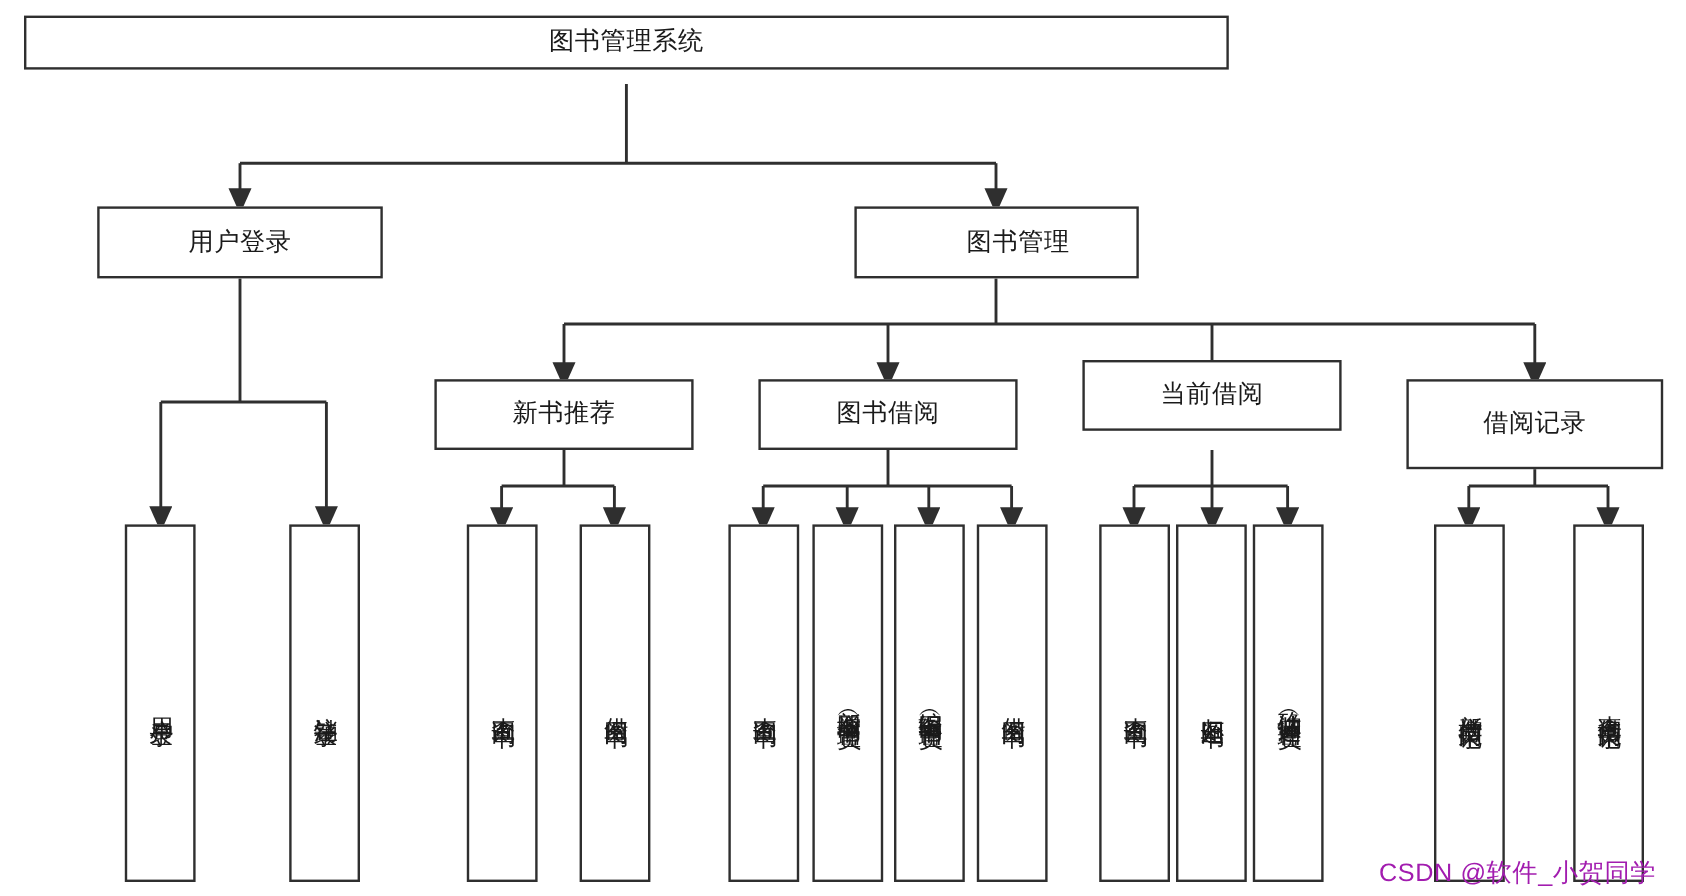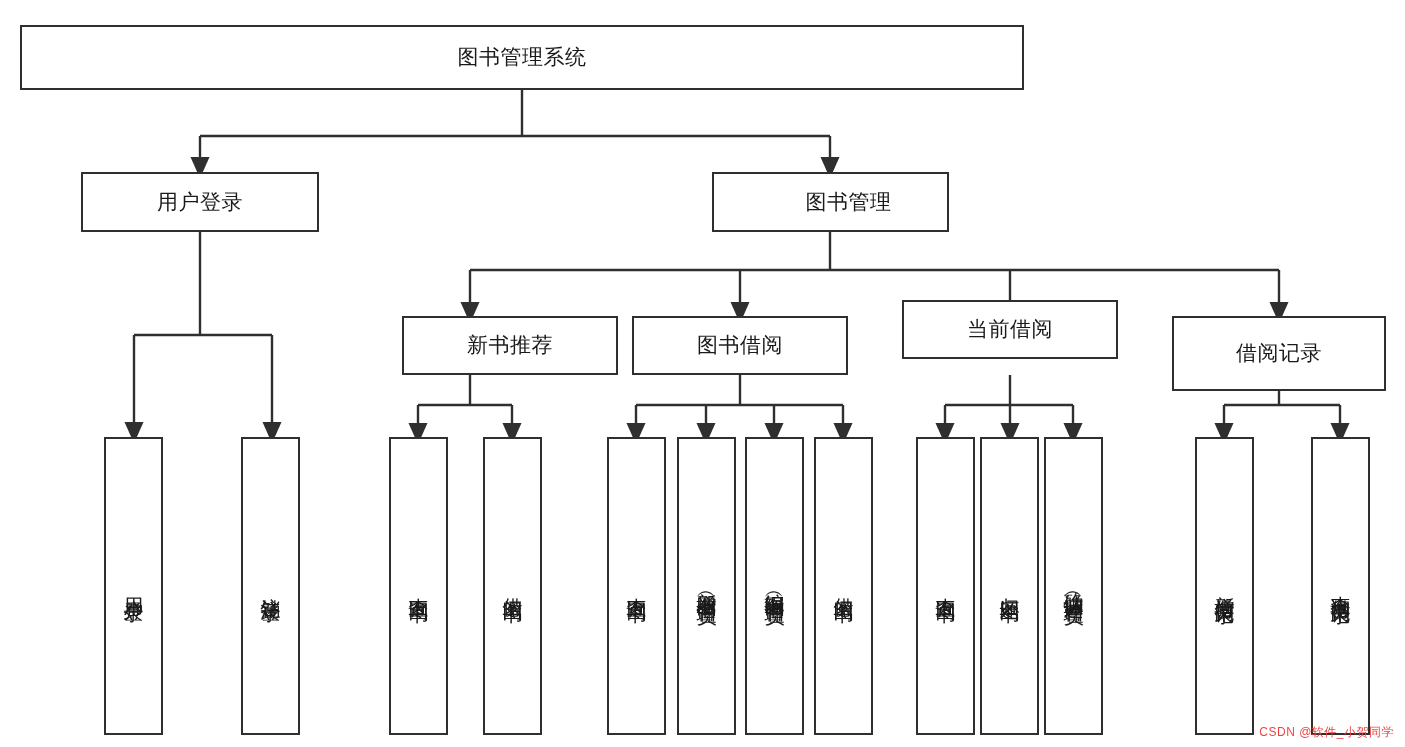--- a/index.html
+++ b/index.html
@@ -51,24 +51,24 @@
   .node.vertical .label {
     writing-mode: vertical-rl;
     text-orientation: upright;
     font-size: 20px;
     line-height: 1.45;
     letter-spacing: 2px;
     max-height: 100%;
   }
   #watermark {
     position: absolute;
-    right: 11px;
+    right: 25px;
     bottom: 6px;
-    font-size: 12px;
-    color: #ef4444;
+    font-size: 21px;
+    color: #a21caf;
     white-space: nowrap;
     letter-spacing: 0.5px;
   }
 </style>
 </head>
 <body>
 
 <div id="canvas">
 
   <svg id="edges" viewBox="0 0 1405 747" xmlns="http://www.w3.org/2000/svg">
@@ -114,32 +114,32 @@
       <path d="M1010,405 L1010,424" marker-end="url(#arrow)"></path>
       <path d="M1073,405 L1073,424" marker-end="url(#arrow)"></path>
 
       <path d="M1279,375 L1279,405"></path>
       <path d="M1224,405 L1340,405"></path>
       <path d="M1224,405 L1224,424" marker-end="url(#arrow)"></path>
       <path d="M1340,405 L1340,424" marker-end="url(#arrow)"></path>
     </g>
   </svg>
 
-  <div class="node horizontal" style="left: 20px; top: 25px; width: 1004px; height: 65px;">
+  <div class="node horizontal" style="left: 20px; top: 13px; width: 1004px; height: 45px;">
     <span class="label">图书管理系统</span>
   </div>
 
   <div class="node horizontal" style="left: 81px; top: 172px; width: 238px; height: 60px;">
     <span class="label">用户登录</span>
   </div>
   <div class="node horizontal" style="left: 712px; top: 172px; width: 237px; height: 60px; padding-left: 36px;">
     <span class="label">图书管理</span>
   </div>
 
-  <div class="node horizontal" style="left: 362px; top: 316px; width: 216px; height: 59px; margin-left: 40px;">
+  <div class="node horizontal" style="left: 362px; top: 316px; width: 216px; height: 59px;">
     <span class="label">新书推荐</span>
   </div>
   <div class="node horizontal" style="left: 632px; top: 316px; width: 216px; height: 59px; align-items: center;">
     <span class="label">图书借阅</span>
   </div>
   <div class="node horizontal" style="left: 902px; top: 300px; width: 216px; height: 59px;">
     <span class="label">当前借阅</span>
   </div>
   <div class="node horizontal" style="left: 1172px; top: 316px; width: 214px; height: 75px;">
     <span class="label">借阅记录</span>

